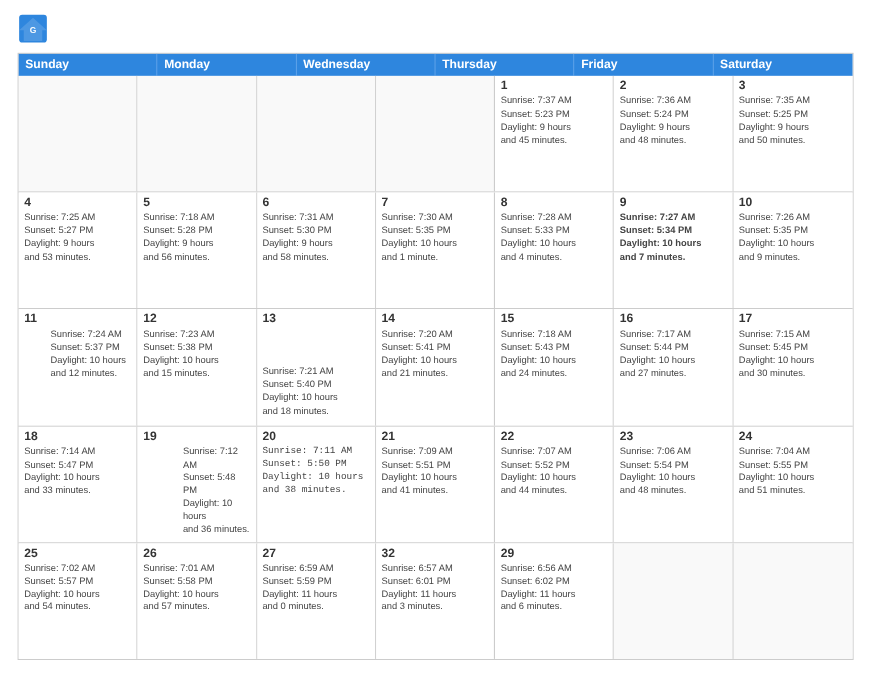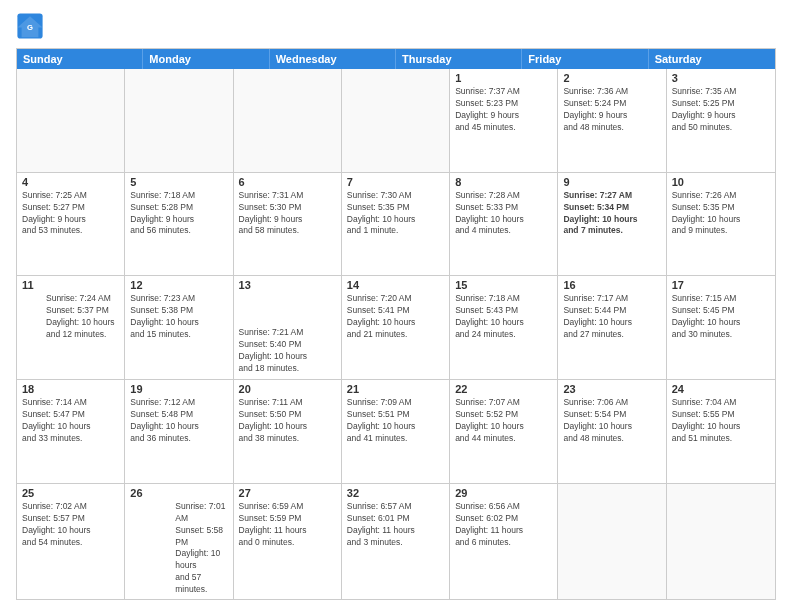--- a/index.html
+++ b/index.html
@@ -268,28 +268,28 @@
         <div class="cal-row">
           <div class="cal-cell">
             <div class="day-num">18</div>
             <div class="day-info" style="white-space: pre-line;">Sunrise: 7:14 AM
 Sunset: 5:47 PM
 Daylight: 10 hours
 and 33 minutes.</div>
           </div>
           <div class="cal-cell">
             <div class="day-num">19</div>
-            <div class="day-info" style="white-space: pre-line;">Sunrise: 7:12 AM
+            <div class="day-info" style="white-space: pre-line; margin-left: 36px;">Sunrise: 7:12 AM
 Sunset: 5:48 PM
 Daylight: 10 hours
 and 36 minutes.</div>
           </div>
           <div class="cal-cell">
             <div class="day-num">20</div>
-            <div class="day-info" style="white-space: pre-line;">Sunrise: 7:11 AM
+            <div class="day-info" style="white-space: pre-line; font-family: Liberation Mono, monospace;">Sunrise: 7:11 AM
 Sunset: 5:50 PM
 Daylight: 10 hours
 and 38 minutes.</div>
           </div>
           <div class="cal-cell">
             <div class="day-num">21</div>
             <div class="day-info" style="white-space: pre-line;">Sunrise: 7:09 AM
 Sunset: 5:51 PM
 Daylight: 10 hours
 and 41 minutes.</div>
@@ -319,21 +319,21 @@
         <div class="cal-row">
           <div class="cal-cell">
             <div class="day-num">25</div>
             <div class="day-info" style="white-space: pre-line;">Sunrise: 7:02 AM
 Sunset: 5:57 PM
 Daylight: 10 hours
 and 54 minutes.</div>
           </div>
           <div class="cal-cell">
             <div class="day-num">26</div>
-            <div class="day-info" style="white-space: pre-line; margin-left: 45px;">Sunrise: 7:01 AM
+            <div class="day-info" style="white-space: pre-line;">Sunrise: 7:01 AM
 Sunset: 5:58 PM
 Daylight: 10 hours
 and 57 minutes.</div>
           </div>
           <div class="cal-cell">
             <div class="day-num">27</div>
             <div class="day-info" style="white-space: pre-line;">Sunrise: 6:59 AM
 Sunset: 5:59 PM
 Daylight: 11 hours
 and 0 minutes.</div>

